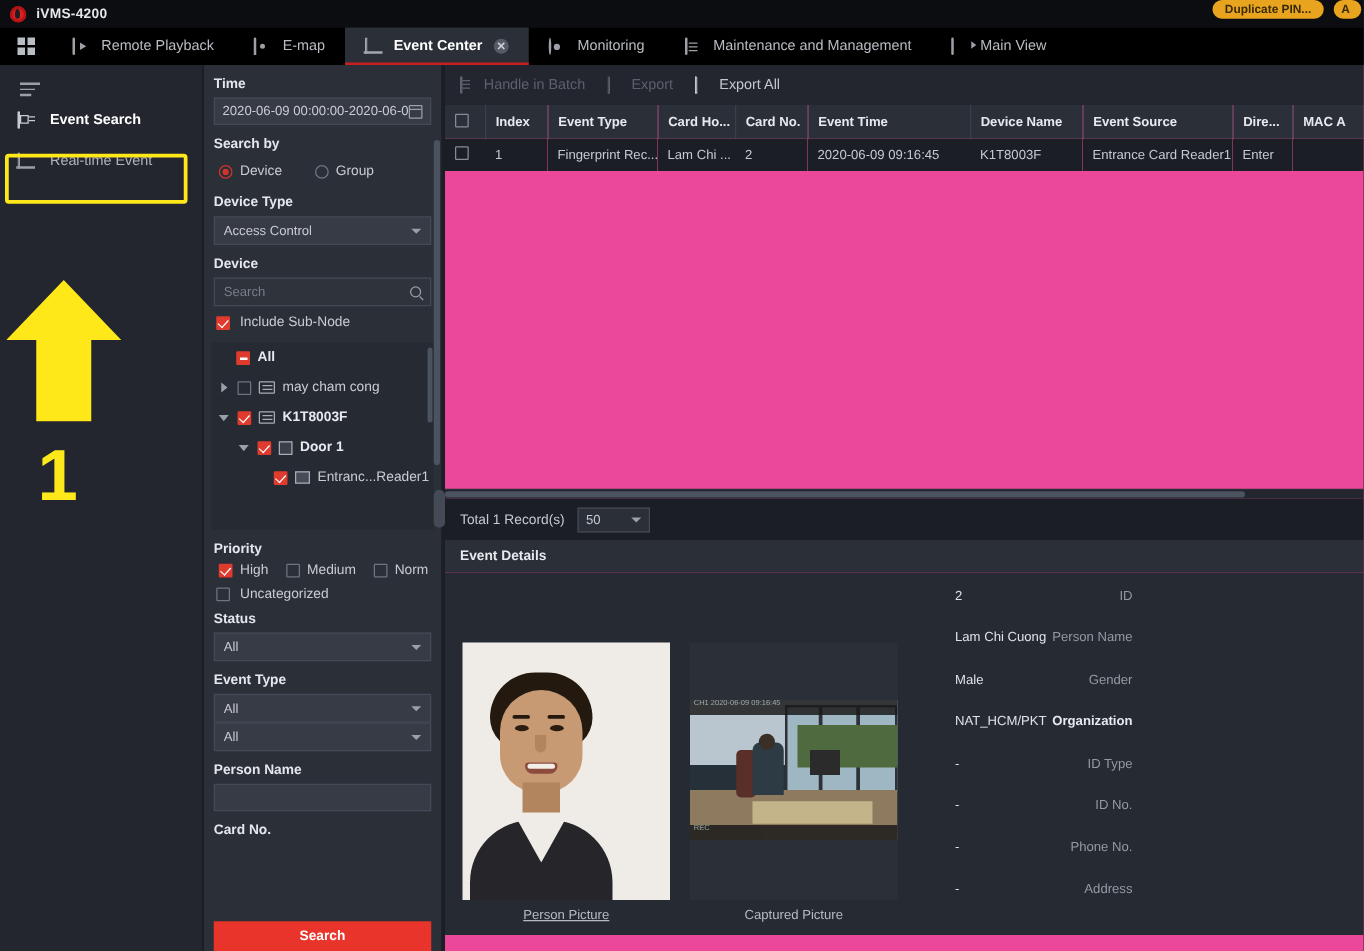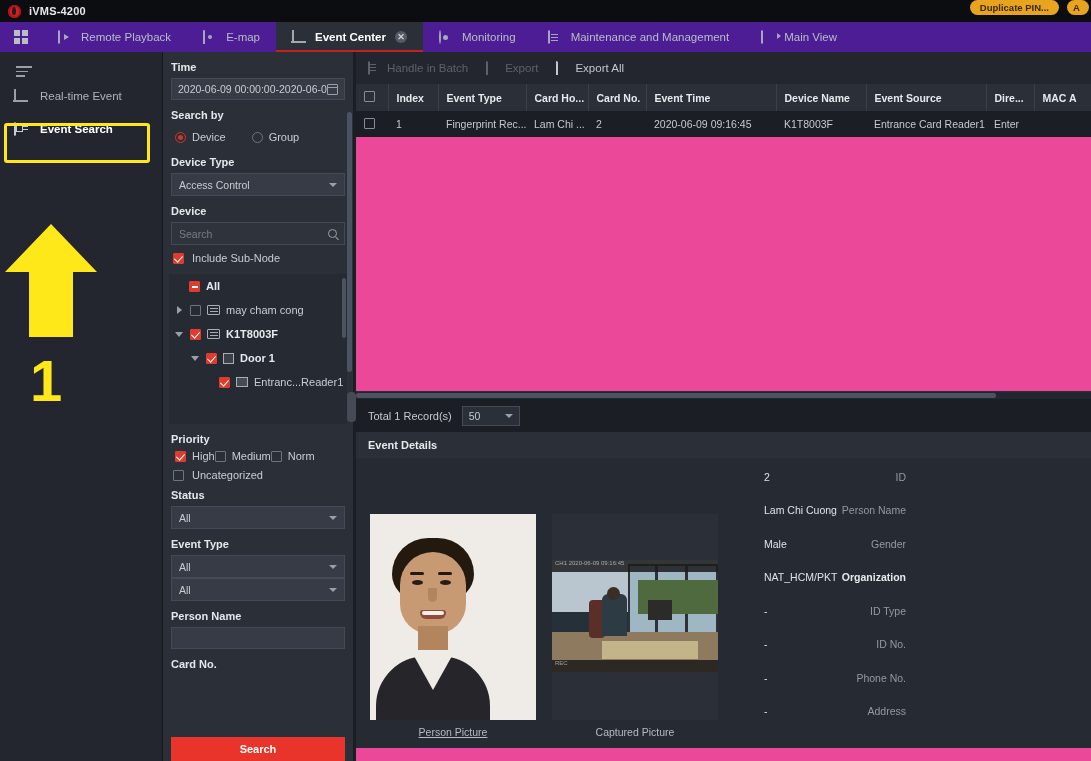--- a/index.html
+++ b/index.html
@@ -28,21 +28,21 @@
     background:#1b1e25;
   }
   .app-title {
     margin-left: 8px; font-size: 11px; font-weight: bold; color: #e3e6ea;
     letter-spacing: .2px;
   }
 
   
   .navbar {
     position: absolute; left: 0; top: 22px; width: 1091px; height: 30px;
-    background: #4c1d95; display: flex; align-items: stretch;
+    background: #000000; display: flex; align-items: stretch;
   }
   .nav-grid {
     width: 42px; display: flex; align-items: center; justify-content: center;
   }
   .grid-ic { display: grid; grid-template-columns: 6px 6px; grid-template-rows: 6px 6px; gap: 2px; }
   .grid-ic i { background: #b9bdc4; display:block; }
   .nav-item {
     display: flex; align-items: center; gap: 7px;
     padding: 0 16px; font-size: 11.5px; color: #b9bdc4;
     position: relative; cursor: pointer; white-space: nowrap;
@@ -313,28 +313,28 @@
     <div class="pin-badge cut">A</div>
   </div>
 
   <div class="sidebar">
     <div class="hamburger">
         <i></i>
         <i></i>
         <i></i>
       </div>
 
+    <div class="side-item selected">
+      <span class="side-ic"><span class="s-search"></span></span>
+      <span>Event Search</span>
+    </div>
+
     <div class="side-item">
       <span class="side-ic"><span class="s-bell"></span></span>
       <span>Real-time Event</span>
-    </div>
-
-    <div class="side-item selected">
-      <span class="side-ic"><span class="s-search"></span></span>
-      <span>Event Search</span>
     </div>
 
     <div class="hl-box"></div>
     <svg class="arrow-ann" viewBox="0 0 93 115">
       <polygon points="46,0 92,48 68,48 68,113 24,113 24,48 0,48" fill="#ffe81a"></polygon>
     </svg>
     <div class="num-ann">1</div>
   </div>
 
   <div class="filter">
@@ -398,21 +398,21 @@
       </div>
       <div class="tnode" style="padding-left:50px">
         <span class="chk on"></span>
         <span class="reader-ic"></span>
         <span>Entranc...Reader1</span>
       </div>
       <span class="tree-scroll"></span>
     </div>
 
     <div class="f-label">Priority</div>
-    <div style="display:flex; align-items:center; padding-left:12px; font-size:11px;">
+    <div style="display:flex; align-items:center; gap:14px; padding-left:12px; font-size:11px;">
       <label class="radio">
         <span class="chk on"></span>
         <span>High</span>
       </label>
       <label class="radio">
         <span class="chk"></span>
         <span>Medium</span>
       </label>
       <label class="radio">
         <span class="chk"></span>

